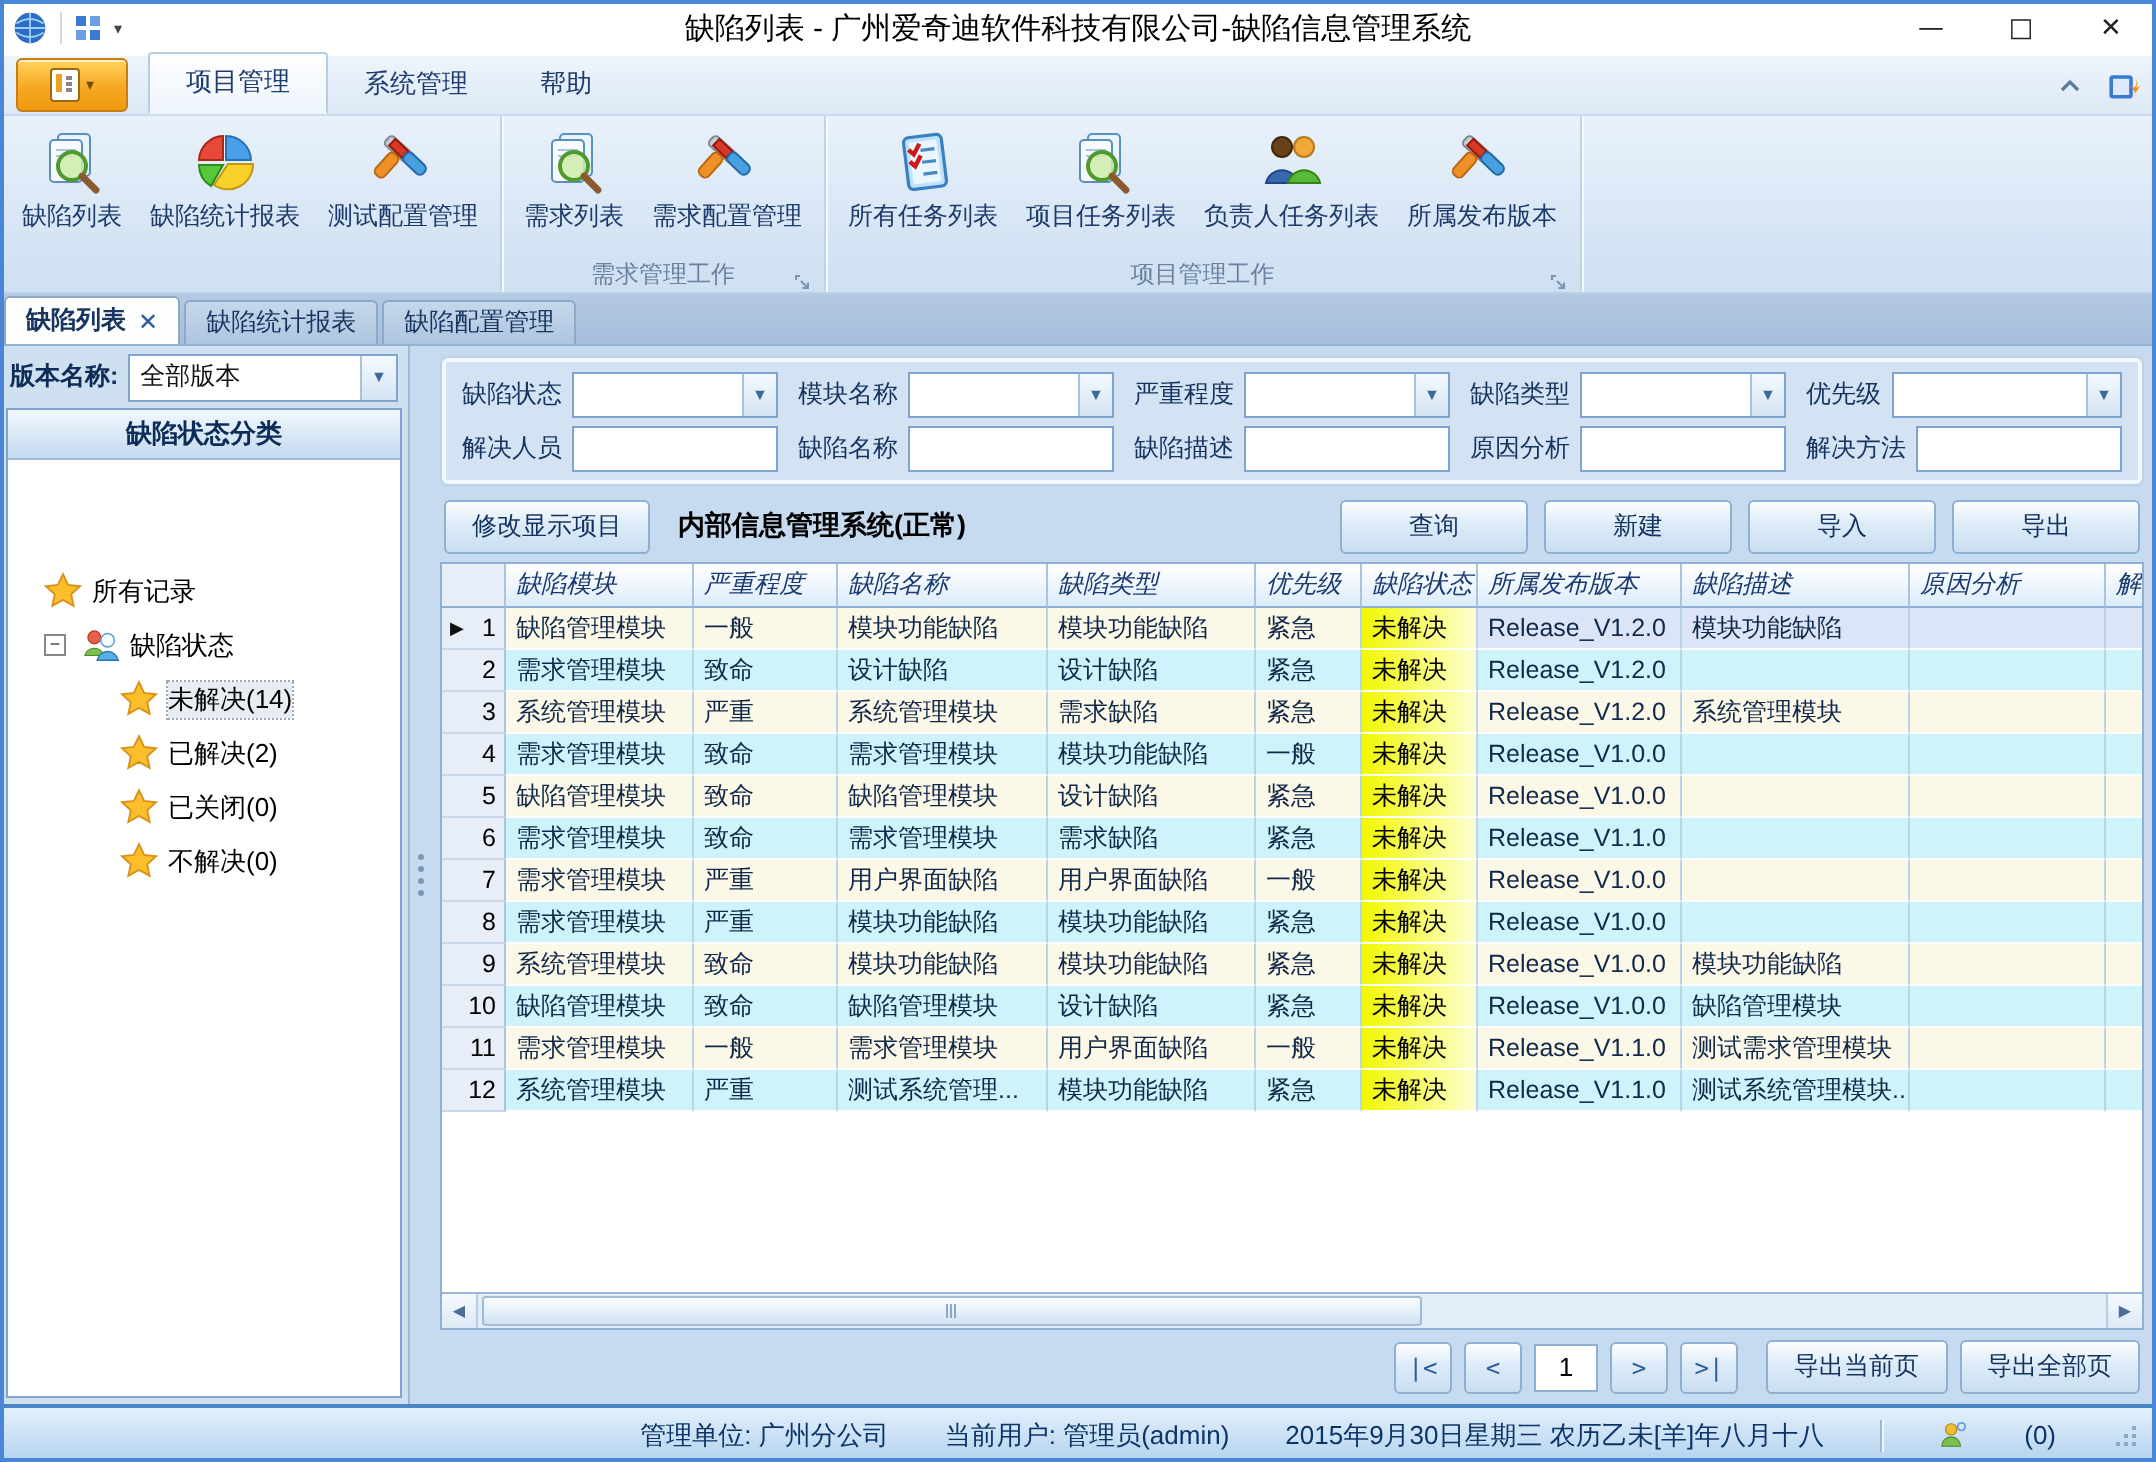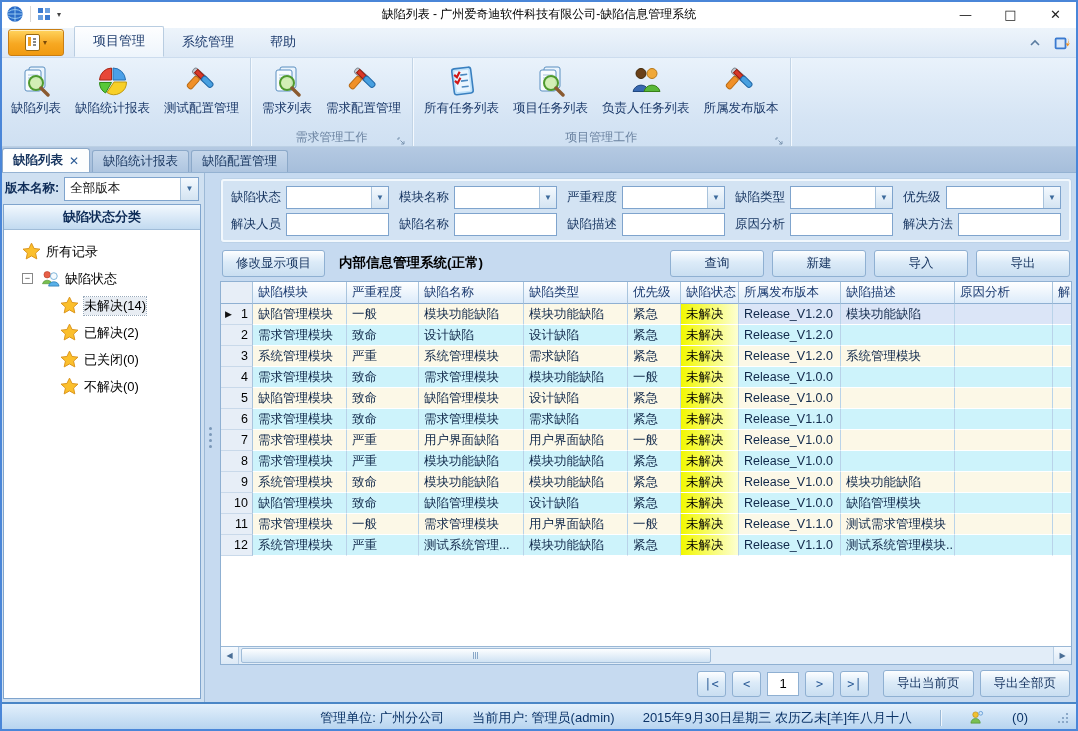--- a/index.html
+++ b/index.html
@@ -5,21 +5,21 @@
   html,body{margin:0;padding:0;}
   body{width:1078px;height:731px;position:relative;font-family:"Liberation Sans","DejaVu Sans",sans-serif;font-size:13px;background:#c6daf0;overflow:hidden;}
   #frame{position:absolute;inset:0;border:2px solid #4a86d8;pointer-events:none;z-index:50;}
   #window{position:absolute;inset:0;display:flex;flex-direction:column;}
 
   
   .titlebar{height:28px;background:#ffffff;display:flex;align-items:center;position:relative;flex:none;padding-left:6px;}
   .titlebar .qat{display:flex;align-items:center;gap:6px;z-index:2;}
   .qat-sep{width:1px;height:16px;background:#d8d8d8;}
   .caret{font-size:8px;color:#444;}
-  .title-text{position:absolute;left:0;right:0;text-align:center;color:#000;font-size:12px;}
+  .title-text{position:absolute;left:0;right:0;text-align:center;color:#000;font-size:15px;}
   .win-controls{margin-left:auto;display:flex;z-index:2;}
   .win-btn{width:45px;height:28px;display:flex;align-items:center;justify-content:center;font-size:13px;color:#222;font-family:"DejaVu Sans",sans-serif;}
 
   
   .tabrow{height:29px;background:linear-gradient(#edf4fb,#dde9f6);display:flex;align-items:flex-end;flex:none;position:relative;border-bottom:1px solid #ccdcee;}
   .app-button{margin:0 10px 1px 8px;width:54px;height:25px;border-radius:3px;background:linear-gradient(#ffd45e,#f7a822 55%,#f09a10);border:1px solid #c87e14;display:flex;align-items:center;justify-content:center;gap:3px;box-shadow:inset 0 1px 0 rgba(255,255,255,.6);}
   .app-button .doc{width:13px;height:15px;background:#fff;border:1px solid #9a6a10;border-radius:2px;position:relative;}
   .app-button .doc:before{content:"";position:absolute;left:2px;top:2px;width:3px;height:9px;background:#f0a020;}
   .app-button .doc:after{content:"";position:absolute;left:7px;top:3px;width:3px;height:2px;box-shadow:0 3px 0 #888,0 6px 0 #888;background:#888;}
   .rtab{padding:5px 18px 6px;color:#1e3c6e;font-size:13px;}
@@ -50,21 +50,21 @@
 
   
   .sidebar{width:204px;flex:none;display:flex;flex-direction:column;background:#cfe0f1;border-right:1px solid #9db9d6;}
   .version-row{height:31px;display:flex;align-items:center;padding:0 5px;gap:5px;flex:none;}
   .version-label{font-weight:bold;color:#0e2c58;font-size:12.5px;white-space:nowrap;}
   .combo{flex:1;height:22px;background:#fff;border:1px solid #7fa4cd;display:flex;align-items:center;}
   .combo-value{flex:1;padding:0 5px;font-size:12.5px;color:#111;}
   .combo-arrow{width:17px;height:100%;background:linear-gradient(#f4f9fe,#d4e4f2);border-left:1px solid #a9c3dc;display:flex;align-items:center;justify-content:center;font-size:8px;color:#3c6a9c;}
   .treepanel{flex:1;margin:0 3px 3px 3px;background:#fff;border:1px solid #7fa4cd;display:flex;flex-direction:column;min-height:0;}
   .tree-header{height:24px;line-height:24px;flex:none;text-align:center;font-weight:bold;color:#0e2c58;font-size:13px;background:linear-gradient(#f2f8fe,#c2daf0);border-bottom:1px solid #a0bcd8;}
-  .tree{flex:1;padding:8px 4px;overflow:hidden;}
+  .tree{flex:1;padding:8px 4px;overflow:hidden;margin-top:44px;}
   .tree-item{display:flex;align-items:center;gap:5px;height:27px;padding-left:14px;font-size:13px;color:#000;white-space:nowrap;}
   .tree-item.depth1{padding-left:52px;}
   .tree-item .icon{width:19px;height:19px;flex:none;}
   .tree-item.selected .tree-label{background:#e8edf3;outline:1px dotted #9ab;}
   .expander{width:9px;height:9px;border:1px solid #888;background:#fff;display:inline-flex;align-items:center;justify-content:center;font-size:9px;line-height:7px;color:#333;margin-right:3px;flex:none;}
 
   
   .splitter{width:10px;flex:none;display:flex;flex-direction:column;align-items:center;justify-content:center;gap:3px;}
   .splitter i{width:3px;height:3px;background:#7a98b8;border-radius:50%;}
 
@@ -82,21 +82,21 @@
   .system-label{font-weight:bold;color:#000;font-size:13.5px;margin-left:4px;}
   .action-spacer{flex:1;}
   .action-row .btn.act{min-width:66px;margin-left:8px;}
 
   
   .grid-wrap{flex:1;min-height:0;background:#fff;border:1px solid #8fb0d2;display:flex;flex-direction:column;overflow:hidden;}
   .grid-scroll{flex:1;overflow:hidden;position:relative;}
   .g-row{display:flex;height:21px;width:912px;}
   .g-row.head{height:22px;}
   .g-cell{flex:none;box-sizing:border-box;padding:0 5px;display:flex;align-items:center;font-size:12.5px;color:#10284a;white-space:nowrap;overflow:hidden;border-right:1px solid #b9d3e9;border-bottom:1px solid #fff;}
-  .head .g-cell{background:linear-gradient(#ffffff,#dcebfa);border-right:1px solid #a9c4dd;border-bottom:1px solid #8fb0d2;color:#1a3a70;}
+  .head .g-cell{background:linear-gradient(#ffffff,#dcebfa);border-right:1px solid #a9c4dd;border-bottom:1px solid #8fb0d2;color:#1a3a70;font-style:italic;}
   .sel-cell{justify-content:space-between;background:#e7eef7 !important;border-right:1px solid #a9c4dd;border-bottom:1px solid #c9d9ea;color:#000;padding:0 4px;}
   .row-arrow{font-size:9px;color:#111;}
   .status-cell{background:linear-gradient(90deg,#f2f800,#fdffd2) !important;color:#000;}
 
   .hscroll{flex:none;height:17px;border-top:1px solid #9ab8d6;background:#e2edf8;display:flex;align-items:center;}
   .hs-btn{width:17px;height:100%;background:linear-gradient(#f6fafe,#dce9f6);border-right:1px solid #b8cee4;display:flex;align-items:center;justify-content:center;font-size:8px;color:#4a6e96;}
   .hs-btn.right{border-right:none;border-left:1px solid #b8cee4;margin-left:auto;}
   .hs-thumb{width:55%;height:13px;margin-left:2px;background:linear-gradient(#fdfeff,#cfe2f3);border:1px solid #a0bcd8;border-radius:2px;display:flex;align-items:center;justify-content:center;gap:1px;}
   .hs-thumb i{width:1px;height:7px;background:#8aa8c8;}
 

